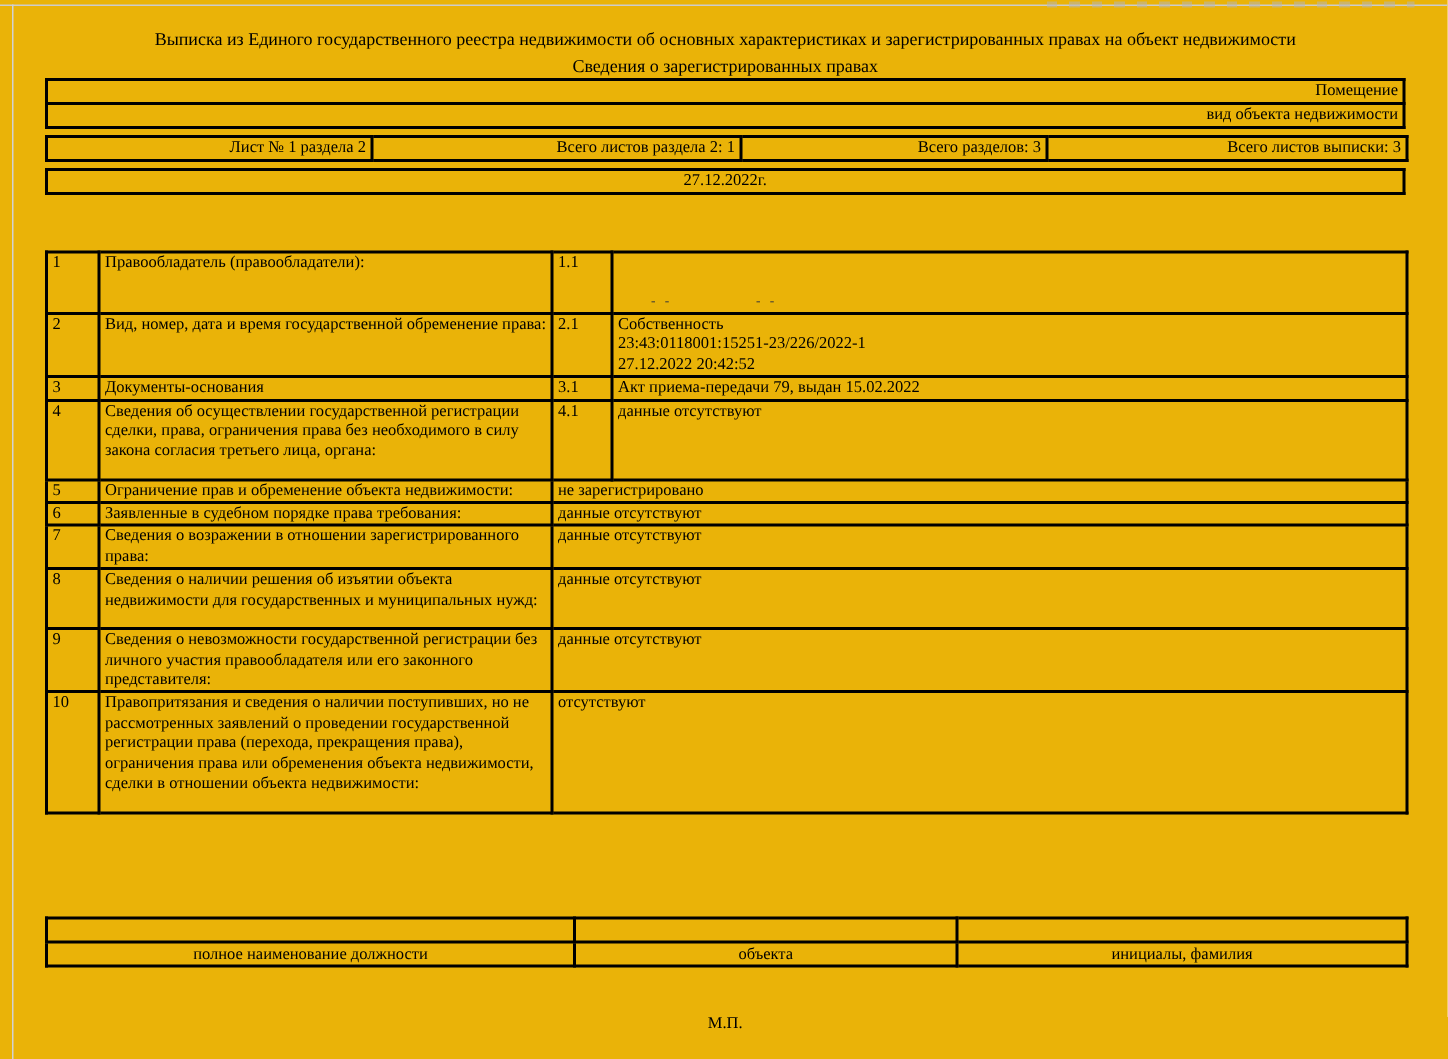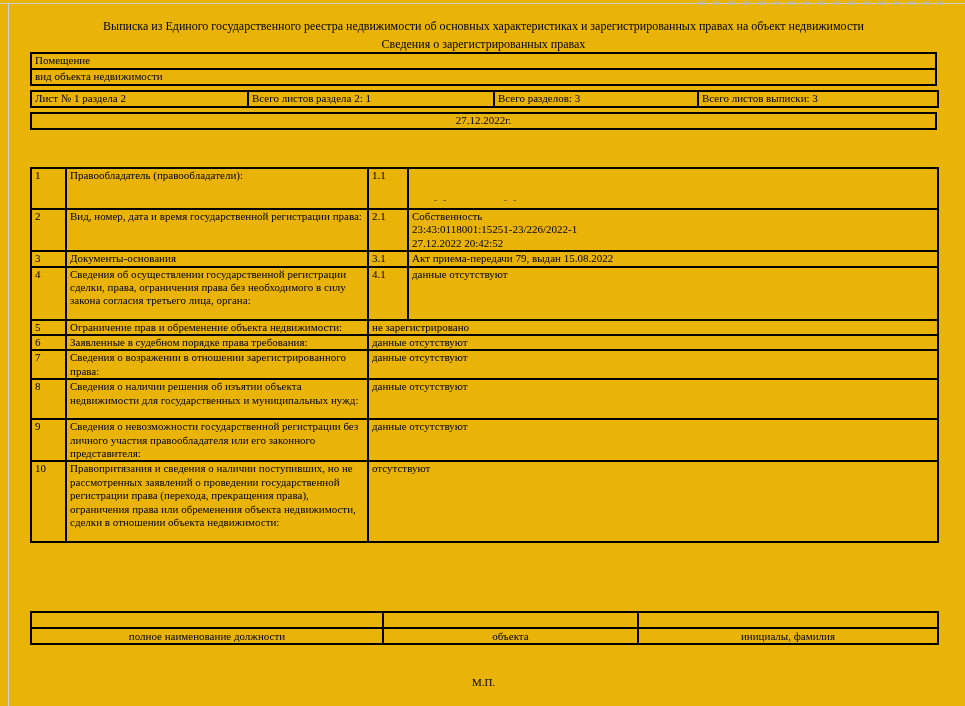--- a/index.html
+++ b/index.html
@@ -15,21 +15,21 @@
 
   .title{position:absolute;left:30px;width:907px;text-align:center;
          font-size:12px;line-height:14px;}
   .title.l1{top:19px;}
   .title.l2{top:37px;}
 
   table.t{position:absolute;left:30px;width:907px;border-collapse:collapse;
           table-layout:fixed;font-size:11px;}
   table.t td{border:2px solid #000;padding:0 3px;vertical-align:top;
              line-height:13.4px;overflow:hidden;}
-  td.c{text-align:left;vertical-align:middle;}
+  td.c{text-align:right;vertical-align:middle;}
 
   .objtype{top:52px;}  .objtype td{height:14px;line-height:14px;}
   .sheets{top:90px;}   .sheets td{height:14px;line-height:14px;margin-left:27px;}
   .datebox{top:112px;} .datebox td{height:14px;line-height:14px;text-align:center;}
   .cadastral{top:130px;} .cadastral td{height:15px;line-height:14px;}
 
   .main{top:167px;}
   .main td{border-width:2px 1px;}
   .main{border:2px solid #000;}
   .main td.val{white-space:pre-line;}
@@ -119,31 +119,31 @@
           <span class="m m1">- -</span>
           <span class="m m2">- -</span>
           <span class="s s1"></span>
           <span class="s s2"></span>
           <span class="s s3"></span>
         </div>
       </td>
     </tr>
     <tr class="r2">
       <td>2</td>
-      <td>Вид, номер, дата и время государственной регистрации права:</td>
+      <td>Вид, номер, дата и время государственной обременение права:</td>
       <td>2.1</td>
       <td class="val">Собственность
 23:43:0118001:15251-23/226/2022-1
 27.12.2022 20:42:52</td>
     </tr>
     <tr class="r3">
       <td>3</td>
       <td>Документы-основания</td>
       <td>3.1</td>
-      <td class="val">Акт приема-передачи 79, выдан 15.08.2022</td>
+      <td class="val">Акт приема-передачи 79, выдан 15.02.2022</td>
     </tr>
     <tr class="r4">
       <td>4</td>
       <td>Сведения об осуществлении государственной регистрации сделки, права, ограничения права без необходимого в силу закона согласия третьего лица, органа:</td>
       <td>4.1</td>
       <td class="val">данные отсутствуют</td>
     </tr>
     <tr class="r5">
       <td>5</td>
       <td>Ограничение прав и обременение объекта недвижимости:</td>

